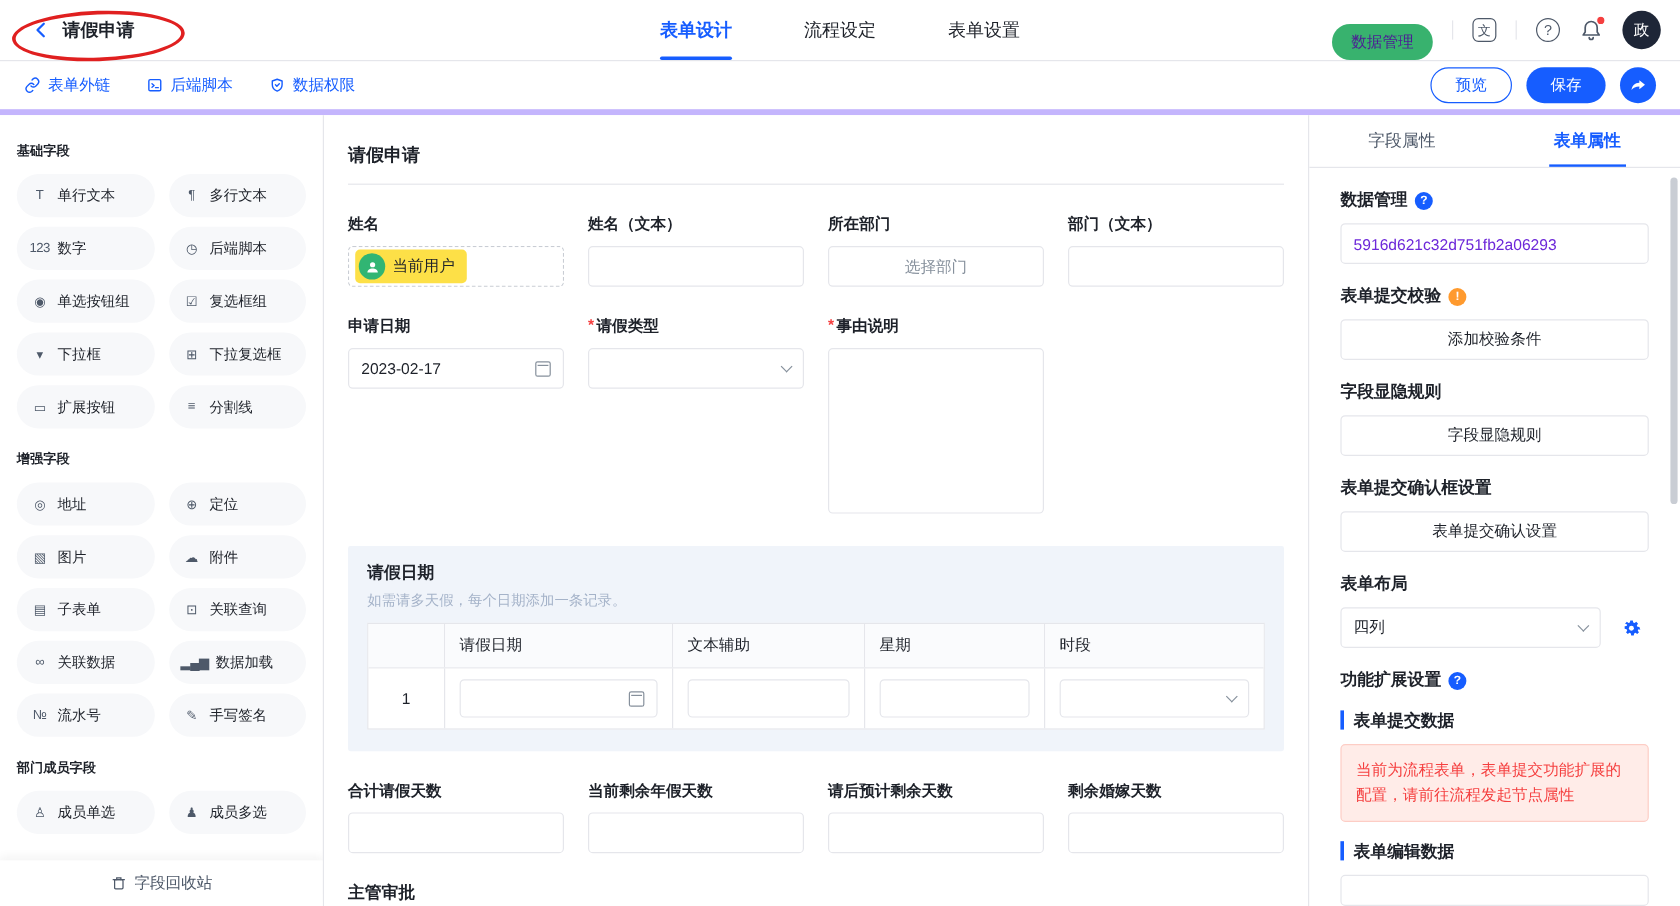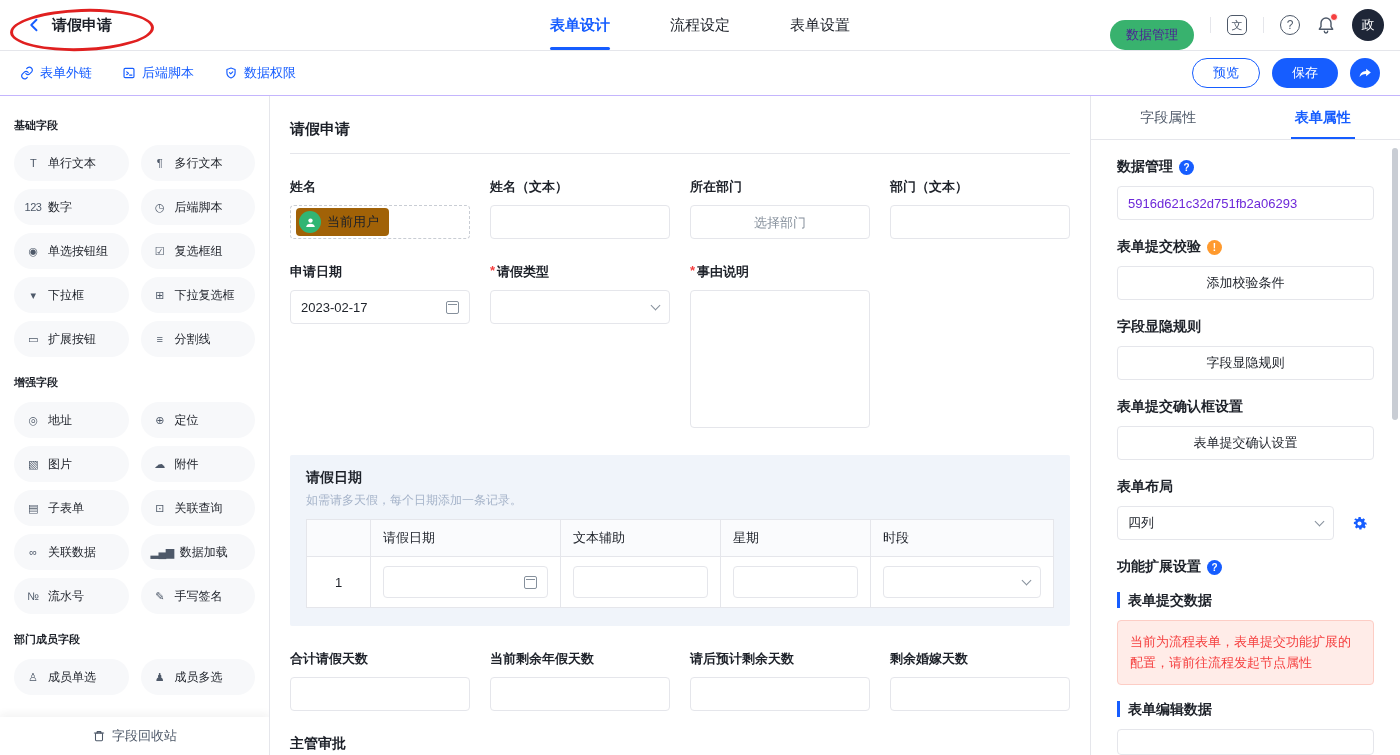--- a/index.html
+++ b/index.html
@@ -28,21 +28,21 @@
     display:flex; align-items:center; justify-content:center; font-size:11px; color:#4e5969; cursor:pointer; }
   .help-circle { width:20px; height:20px; border:1.6px solid #4e5969; border-radius:50%;
     display:flex; align-items:center; justify-content:center; font-size:12px; color:#4e5969; cursor:pointer; }
   .bell-wrap { position:relative; display:flex; cursor:pointer; }
   .bell-dot { position:absolute; top:-2px; right:-2px; width:8px; height:8px; background:#f53f3f;
     border:1.5px solid #fff; border-radius:50%; }
   .avatar { width:32px; height:32px; border-radius:50%; background:#1e2637; color:#fff;
     display:flex; align-items:center; justify-content:center; font-size:13px; cursor:pointer; }
 
   
-  .subbar { height:45px; border-bottom:1px solid #c4b5fd; display:flex; align-items:center;
+  .subbar { height:45px; border-bottom:5px solid #c4b5fd; display:flex; align-items:center;
     padding:0 20px; background:#fff; }
   .subbar-link { display:flex; align-items:center; gap:6px; color:#165dff; margin-right:30px; cursor:pointer; }
   .subbar-right { margin-left:auto; display:flex; align-items:center; gap:12px; }
   .btn-preview { height:30px; padding:0 20px; border-radius:15px; border:1px solid #165dff;
     background:#fff; color:#165dff; font-size:13px; cursor:pointer; font-family:inherit; }
   .btn-save { height:30px; padding:0 20px; border-radius:15px; border:none; background:#165dff;
     color:#fff; font-size:13px; cursor:pointer; font-family:inherit; }
   .btn-share { width:30px; height:30px; border-radius:50%; border:none; background:#165dff;
     display:flex; align-items:center; justify-content:center; cursor:pointer; }
 
@@ -68,21 +68,21 @@
   .frow { display:flex; gap:20px; margin-bottom:24px; }
   .ffield { flex:1; width:0; }
   .flabel { font-size:13px; font-weight:600; margin-bottom:9px; display:flex; }
   .req { color:#f53f3f; margin-right:2px; }
   .inp { height:34px; width:100%; border:1px solid #e5e6eb; border-radius:4px; background:#fff;
     display:flex; align-items:center; padding:0 10px; font-size:13px; color:#1d2129; }
   input.inp, textarea.ta { font-family:inherit; outline:none; }
   input.inp::placeholder { color:#86909c; }
   .inp-center { text-align:center; }
   .dashed { border-style:dashed; border-color:#c9cdd4; padding:0 5px; }
-  .chip { display:inline-flex; align-items:center; gap:6px; background:#a16207; border-radius:4px;
+  .chip { display:inline-flex; align-items:center; gap:6px; background:#fde047; border-radius:4px;
     padding:3px 10px 3px 3px; font-size:13px; cursor:pointer; }
   .chip-avatar { width:22px; height:22px; border-radius:50%; background:#31b573; display:flex;
     align-items:center; justify-content:center; }
   .between { justify-content:space-between; }
   .chev { width:7px; height:7px; border-right:1.5px solid #86909c; border-bottom:1.5px solid #86909c;
     transform:rotate(45deg); margin-top:-3px; flex:none; }
   .cal { width:13px; height:13px; border:1.3px solid #86909c; border-radius:2px; position:relative; flex:none; }
   .cal::before { content:""; position:absolute; top:2.5px; left:1px; right:1px; border-top:1.3px solid #86909c; }
   .ta { height:138px; width:100%; border:1px solid #e5e6eb; border-radius:4px; resize:none; padding:8px 10px; }
 

